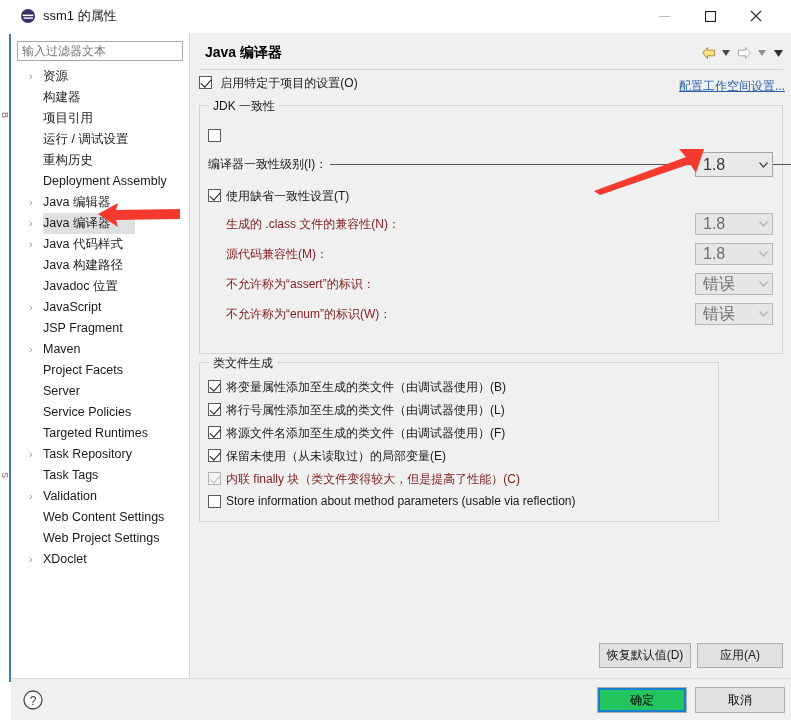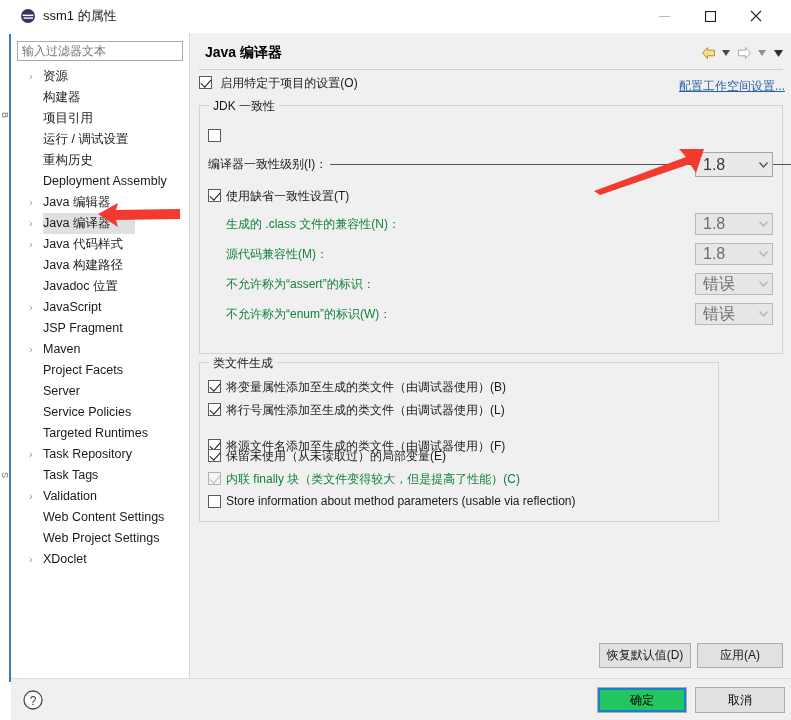--- a/index.html
+++ b/index.html
@@ -168,21 +168,21 @@
     font-size: 12px; color: #1a1a1a; white-space: nowrap;
   }
   #group-jdk  { left: 8px; top: 72px; width: 584px; height: 249px; }
   #group-cls  { left: 8px; top: 329px; width: 520px; height: 160px; }
 
   .row { position: absolute; left: 0; width: 100%; height: 22px; }
   .rowlabel {
     position: absolute; left: 26px; top: 2px;
     font-size: 12px; color: #1a1a1a; white-space: nowrap;
   }
-  .rowlabel.dis { color: #15803d; }
+  .rowlabel.dis { color: #7f1d1d; }
   .rowcb { position: absolute; left: 8px; top: 3px; }
 
   .combo {
     position: absolute; right: 9px; top: 0;
     width: 78px; height: 22px;
     border: 1px solid #b8b8b8;
     background: #e6e6e6;
     display: flex; align-items: center;
   }
   .combo .cval {
@@ -439,21 +439,21 @@
         <span class="glabel">类文件生成</span>
         <div id="cls-options">
             <div class="row" style="top: 14px;">
               <span class="rowcb cb checked"></span>
               <span class="rowlabel">将变量属性添加至生成的类文件（由调试器使用）(B)</span>
             </div>
             <div class="row" style="top: 37px;">
               <span class="rowcb cb checked"></span>
               <span class="rowlabel">将行号属性添加至生成的类文件（由调试器使用）(L)</span>
             </div>
-            <div class="row" style="top: 73px; text-align: right;">
+            <div class="row" style="top: 60px; text-align: right;">
               <span class="rowcb cb checked"></span>
               <span class="rowlabel">将源文件名添加至生成的类文件（由调试器使用）(F)</span>
             </div>
             <div class="row" style="top: 83px;">
               <span class="rowcb cb checked"></span>
               <span class="rowlabel">保留未使用（从未读取过）的局部变量(E)</span>
             </div>
             <div class="row" style="top: 106px;">
               <span class="rowcb cb checked dis"></span>
               <span class="rowlabel dis">内联 finally 块（类文件变得较大，但是提高了性能）(C)</span>

